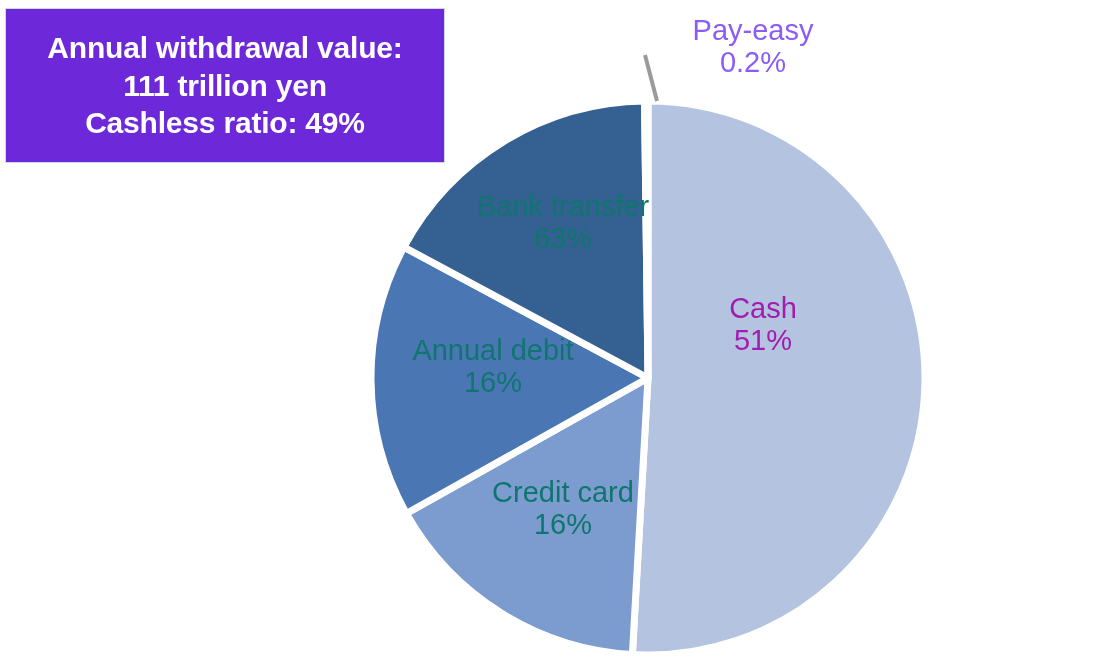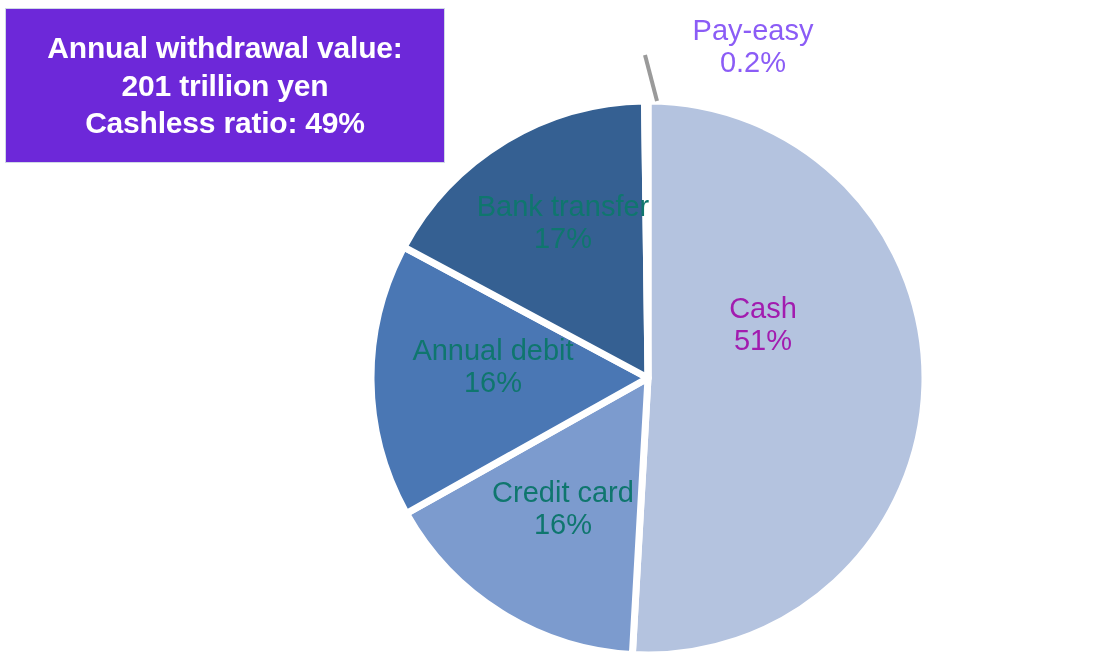--- a/index.html
+++ b/index.html
@@ -90,21 +90,21 @@
   #label-bank-transfer{ left: 448px; top: 190px; width: 230px; }
   #label-pay-easy    { left: 628px; top: 14px;  width: 250px; }
 </style>
 </head>
 <body>
 
 <div id="chart-root">
 
   <div class="callout-box">
     <span class="callout-line">Annual withdrawal value:</span>
-    <span class="callout-line">201 trillion yen</span>
+    <span class="callout-line">111 trillion yen</span>
     <span class="callout-line">Cashless ratio: 49%</span>
   </div>
 
   <svg class="pie-svg" viewBox="0 0 1120 668">
     <g id="pie-slices">
         <path d="M 648 378 L 648.00 101.00 A 277 277 0 1 1 632.38 654.56 Z" fill="#b4c3df" stroke="#ffffff" stroke-width="7" stroke-linejoin="round"></path>
         <path d="M 648 378 L 632.38 654.56 A 277 277 0 0 1 406.39 513.48 Z" fill="#7c9bce" stroke="#ffffff" stroke-width="7" stroke-linejoin="round"></path>
         <path d="M 648 378 L 406.39 513.48 A 277 277 0 0 1 403.89 247.09 Z" fill="#4a77b4" stroke="#ffffff" stroke-width="7" stroke-linejoin="round"></path>
         <path d="M 648 378 L 403.89 247.09 A 277 277 0 0 1 644.53 101.02 Z" fill="#356092" stroke="#ffffff" stroke-width="7" stroke-linejoin="round"></path>
         <path d="M 648 378 L 644.53 101.02 A 277 277 0 0 1 648.00 101.00 Z" fill="#b4c3df" stroke="#ffffff" stroke-width="7" stroke-linejoin="round"></path>
@@ -122,21 +122,21 @@
     <span class="lbl-val">16%</span>
   </div>
 
   <div class="slice-label label-light" id="label-direct-debit">
     <span class="lbl-name">Annual debit</span>
     <span class="lbl-val">16%</span>
   </div>
 
   <div class="slice-label label-light" id="label-bank-transfer">
     <span class="lbl-name">Bank transfer</span>
-    <span class="lbl-val">17%</span>
+    <span class="lbl-val">63%</span>
   </div>
 
   <div class="slice-label label-outside" id="label-pay-easy">
     <span class="lbl-name">Pay-easy</span>
     <span class="lbl-val">0.2%</span>
   </div>
 
 </div>
 
 </body></html>

